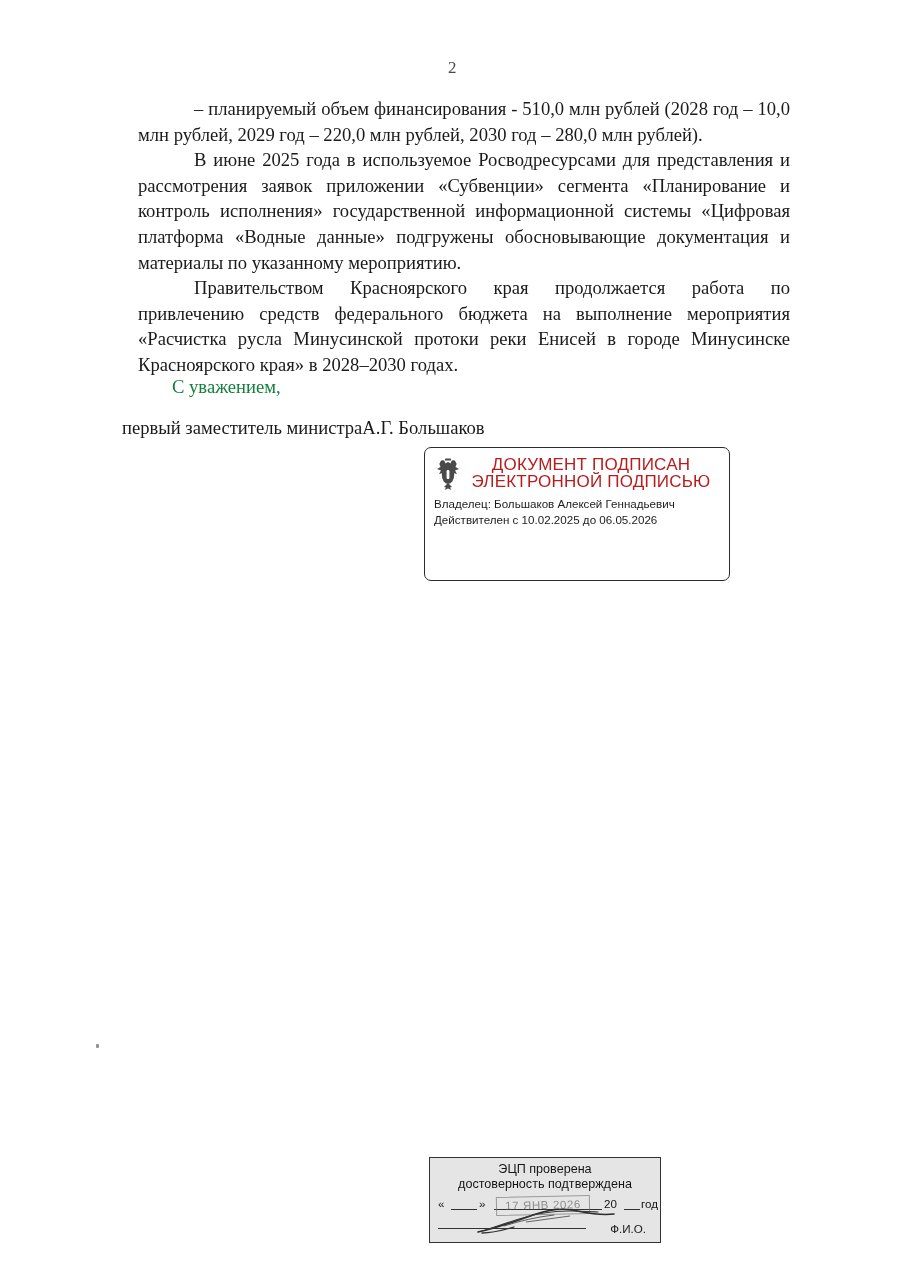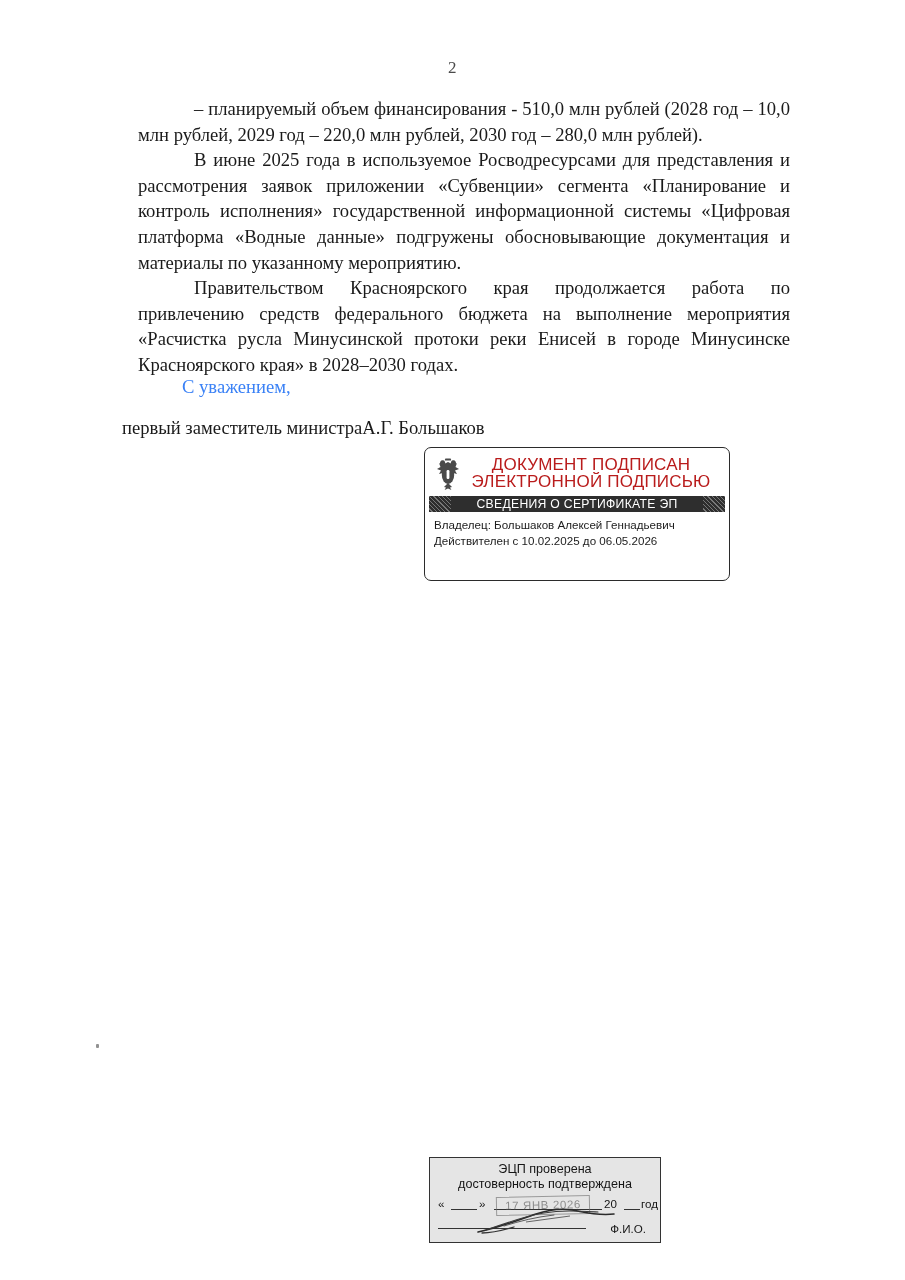--- a/index.html
+++ b/index.html
@@ -45,26 +45,26 @@
     color: #1a1a1a;
   }
   .para {
     margin: 0 0 0 16px;
     text-indent: 56px;
     text-align: justify;
   }
 
   .closing {
     position: absolute;
-    left: 126px;
+    left: 116px;
     top: 376px;
     font-size: 18.6px;
     text-indent: 56px;
     width: 400px;
-    color: #3b82f6;
+    color: #15803d;
   }
 
   .sign-row {
     position: absolute;
     left: 122px;
     top: 417px;
     width: 668px;
     font-size: 18.6px;
     color: #1a1a1a;
     display: flex;
@@ -281,23 +281,20 @@
           <path d="M12.4 4.4 L17.6 4.4 L18.4 6.4 L11.6 6.4 Z"></path>
           <path d="M15 29 L11 33 L13 33.6 L11.6 36 L15 34.4 L18.4 36 L17 33.6 L19 33 Z"></path>
           <rect x="13.6" y="16" width="2.8" height="9" rx="1.2" fill="#ffffff"></rect>
         </g>
       </svg>
       <div class="es-title">
         <div>ДОКУМЕНТ ПОДПИСАН</div>
         <div>ЭЛЕКТРОННОЙ ПОДПИСЬЮ</div>
       </div>
     </div>
-    <div class="es-band">
-      <span>СВЕДЕНИЯ О СЕРТИФИКАТЕ ЭП</span>
-    </div>
     <div class="es-lines">
       <div>Владелец: Большаков Алексей Геннадьевич</div>
       <div>Действителен с 10.02.2025 до 06.05.2026</div>
     </div>
   </div>
 
   <div class="speck"></div>
 
 
   <div class="verify-stamp">

